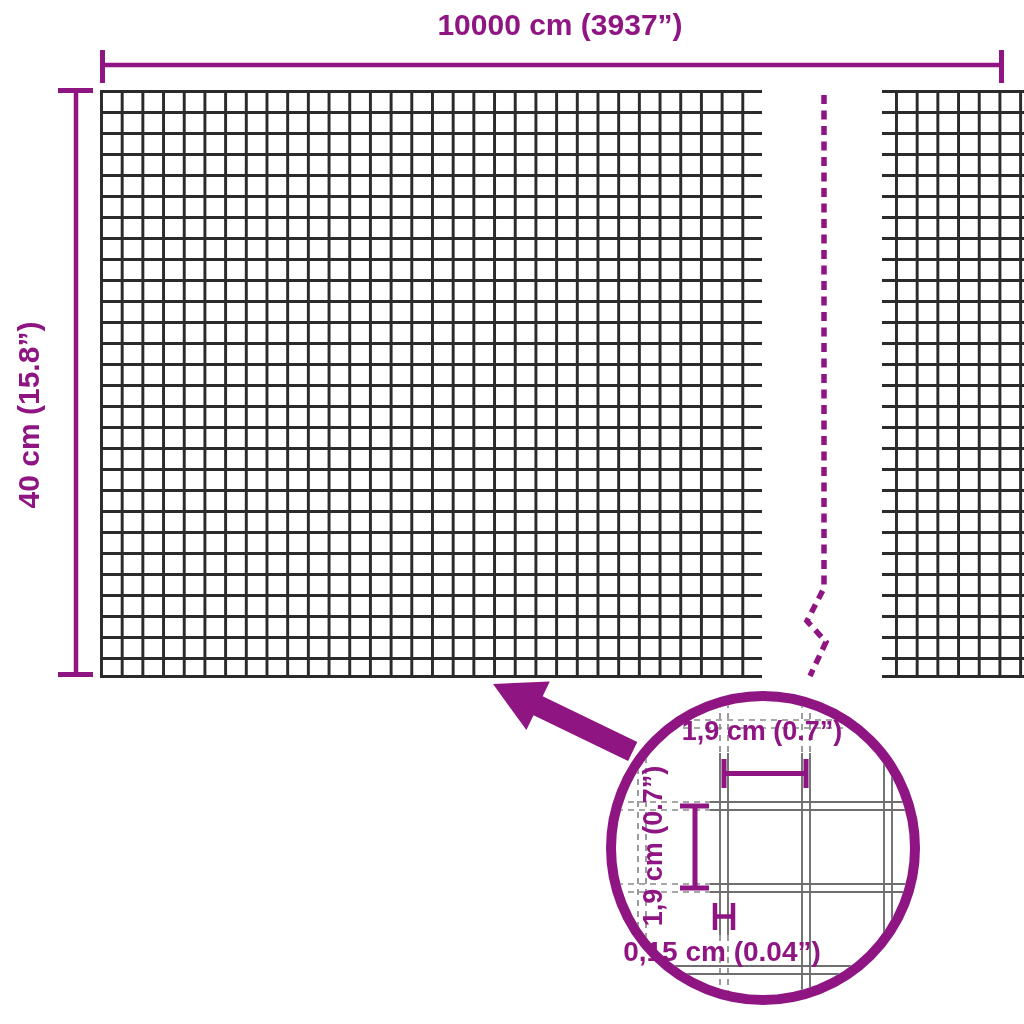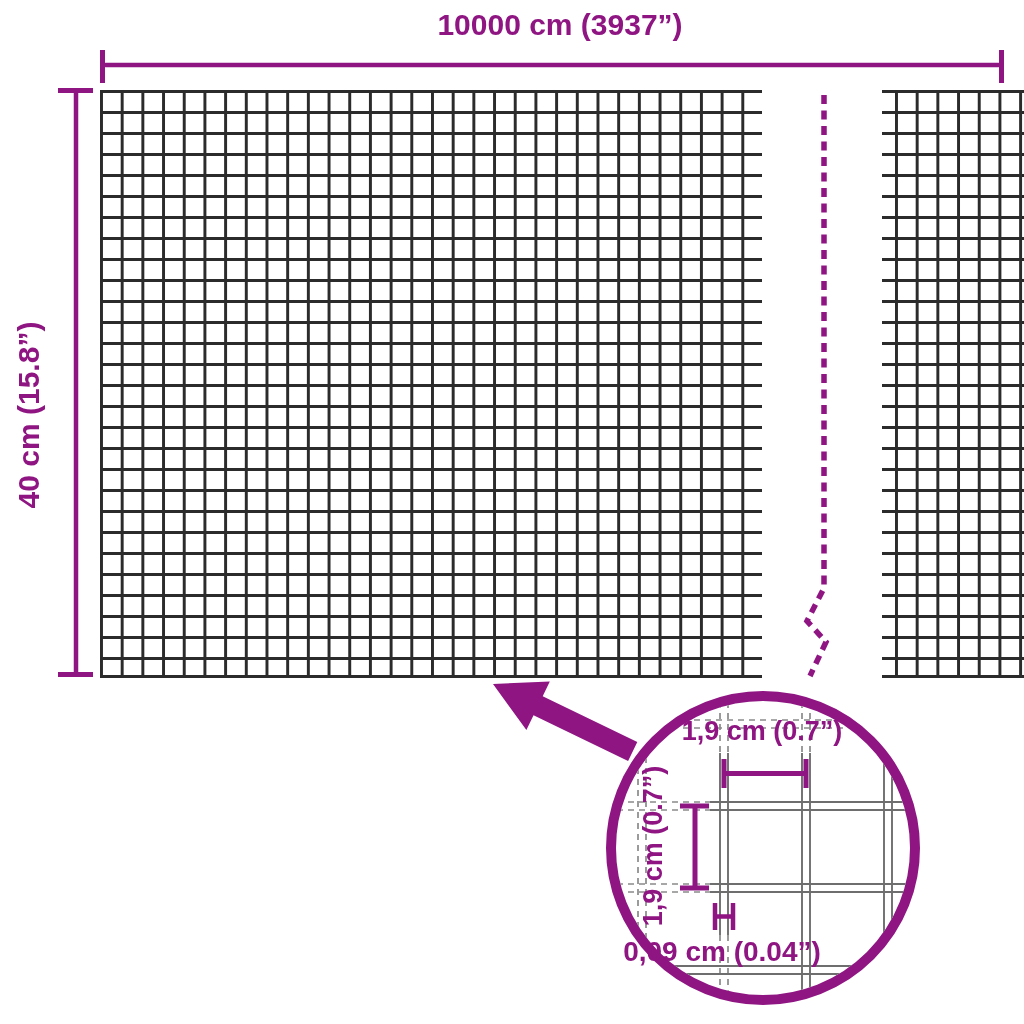--- a/index.html
+++ b/index.html
@@ -119,15 +119,15 @@
   </div>
 
   <div class="dim-label main ctr" style="left:560px;top:8px;">10000 cm (3937”)</div>
 
   <div class="dim-label main rot" style="left:29px;top:415px;">40 cm (15.8”)</div>
 
   <div class="dim-label circle-lbl ctr" style="left:762px;top:716px;">1,9 cm (0.7”)</div>
 
   <div class="dim-label circle-lbl rot" style="left:653px;top:846px;">1,9 cm (0.7”)</div>
 
-  <div class="dim-label bottom-lbl ctr" style="left:722px;top:936px;">0,09 cm (0.04”)</div>
+  <div class="dim-label bottom-lbl ctr" style="left:722px;top:936px;">0,15 cm (0.04”)</div>
 
 </div>
 
 </body></html>

